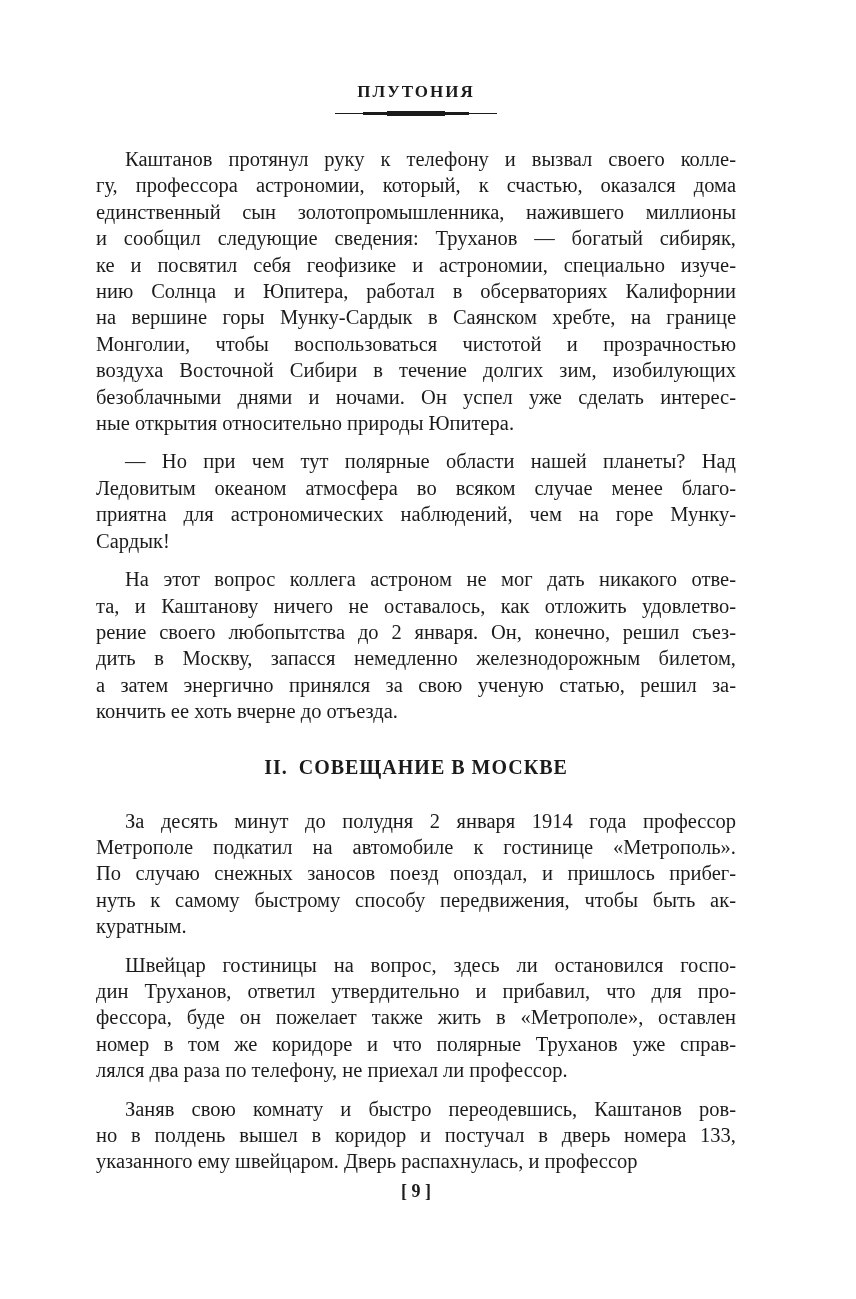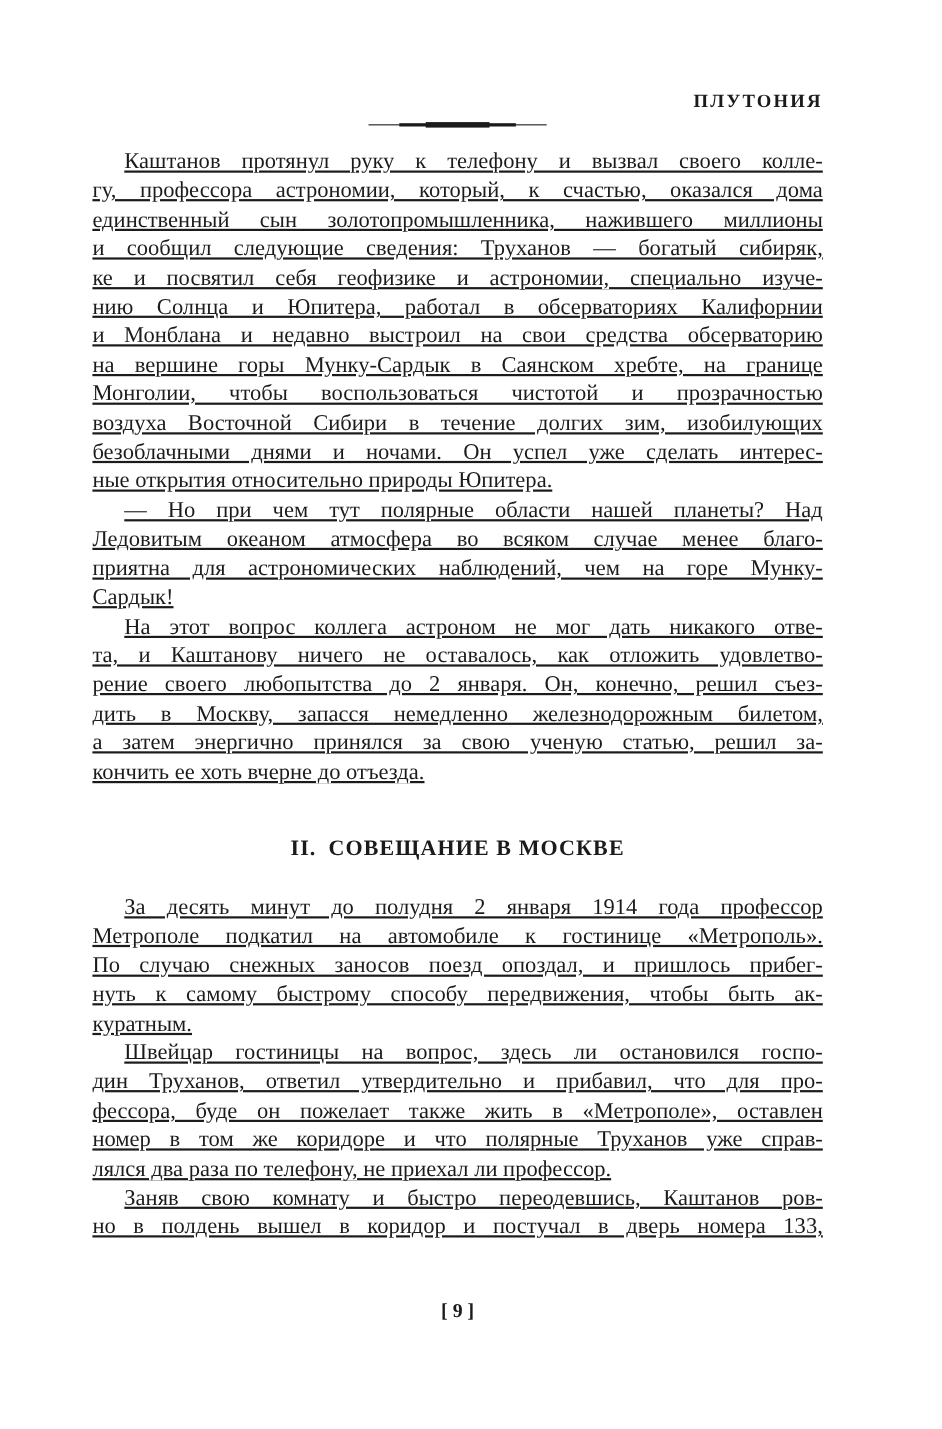--- a/index.html
+++ b/index.html
@@ -16,21 +16,21 @@
     font-family: "Liberation Serif", "DejaVu Serif", serif;
     overflow: hidden;
   }
 
   
   .running-head {
     position: absolute;
     top: 83px;
     left: 84px;
     width: 664px;
-    text-align: right;
+    text-align: center;
     font-size: 17px;
     font-weight: bold;
     letter-spacing: 2px;
     line-height: 18px;
   }
 
   
   .rule-wrap {
     position: absolute;
     top: 110px;
@@ -57,33 +57,33 @@
     width: 58px; height: 5px; background: #1b1b1b;
   }
 
   
   .text-body {
     position: absolute;
     top: 134px;
     left: 84px;
     width: 664px;
   }
-  .paragraph { margin: 0; text-decoration: underline; }
+  .paragraph { margin: 12px; }
   .line {
     font-size: 20.5px;
     line-height: 26.4px;
     text-align: justify;
     text-align-last: justify;
     white-space: normal;
   }
   .line.first { text-indent: 29px; }
   .line.last  { text-align-last: left; }
 
   .section-heading {
-    margin-top: 43px;
+    margin-top: 29px;
     margin-bottom: 28px;
     text-align: center;
     font-size: 20px;
     font-weight: bold;
     letter-spacing: 1px;
     line-height: 26px;
     white-space: pre;
   }
 
   
@@ -114,21 +114,20 @@
   </div>
 
   <div class="text-body">
       <div class="paragraph">
         <div class="line first">Каштанов протянул руку к телефону и вызвал своего колле-</div>
         <div class="line">гу, профессора астрономии, который, к счастью, оказался дома</div>
         <div class="line">единственный сын золотопромышленника, нажившего миллионы</div>
         <div class="line">и сообщил следующие сведения: Труханов — богатый сибиряк,</div>
         <div class="line">ке и посвятил себя геофизике и астрономии, специально изуче-</div>
         <div class="line">нию Солнца и Юпитера, работал в обсерваториях Калифорнии</div>
-        <div class="line">и Монблана и недавно выстроил на свои средства обсерваторию</div>
         <div class="line">на вершине горы Мунку-Сардык в Саянском хребте, на границе</div>
         <div class="line">Монголии, чтобы воспользоваться чистотой и прозрачностью</div>
         <div class="line">воздуха Восточной Сибири в течение долгих зим, изобилующих</div>
         <div class="line">безоблачными днями и ночами. Он успел уже сделать интерес-</div>
         <div class="line last">ные открытия относительно природы Юпитера.</div>
       </div>
       <div class="paragraph">
         <div class="line first">— Но при чем тут полярные области нашей планеты? Над</div>
         <div class="line">Ледовитым океаном атмосфера во всяком случае менее благо-</div>
         <div class="line">приятна для астрономических наблюдений, чем на горе Мунку-</div>
@@ -153,18 +152,19 @@
       <div class="paragraph">
         <div class="line first">Швейцар гостиницы на вопрос, здесь ли остановился госпо-</div>
         <div class="line">дин Труханов, ответил утвердительно и прибавил, что для про-</div>
         <div class="line">фессора, буде он пожелает также жить в «Метрополе», оставлен</div>
         <div class="line">номер в том же коридоре и что полярные Труханов уже справ-</div>
         <div class="line last">лялся два раза по телефону, не приехал ли профессор.</div>
       </div>
       <div class="paragraph">
         <div class="line first">Заняв свою комнату и быстро переодевшись, Каштанов ров-</div>
         <div class="line">но в полдень вышел в коридор и постучал в дверь номера 133,</div>
+        <div class="line last">указанного ему швейцаром. Дверь распахнулась, и профессор</div>
       </div>
     </div>
 
   <div class="folio">[ 9 ]</div>
 
 </div>
 
 </body></html>

